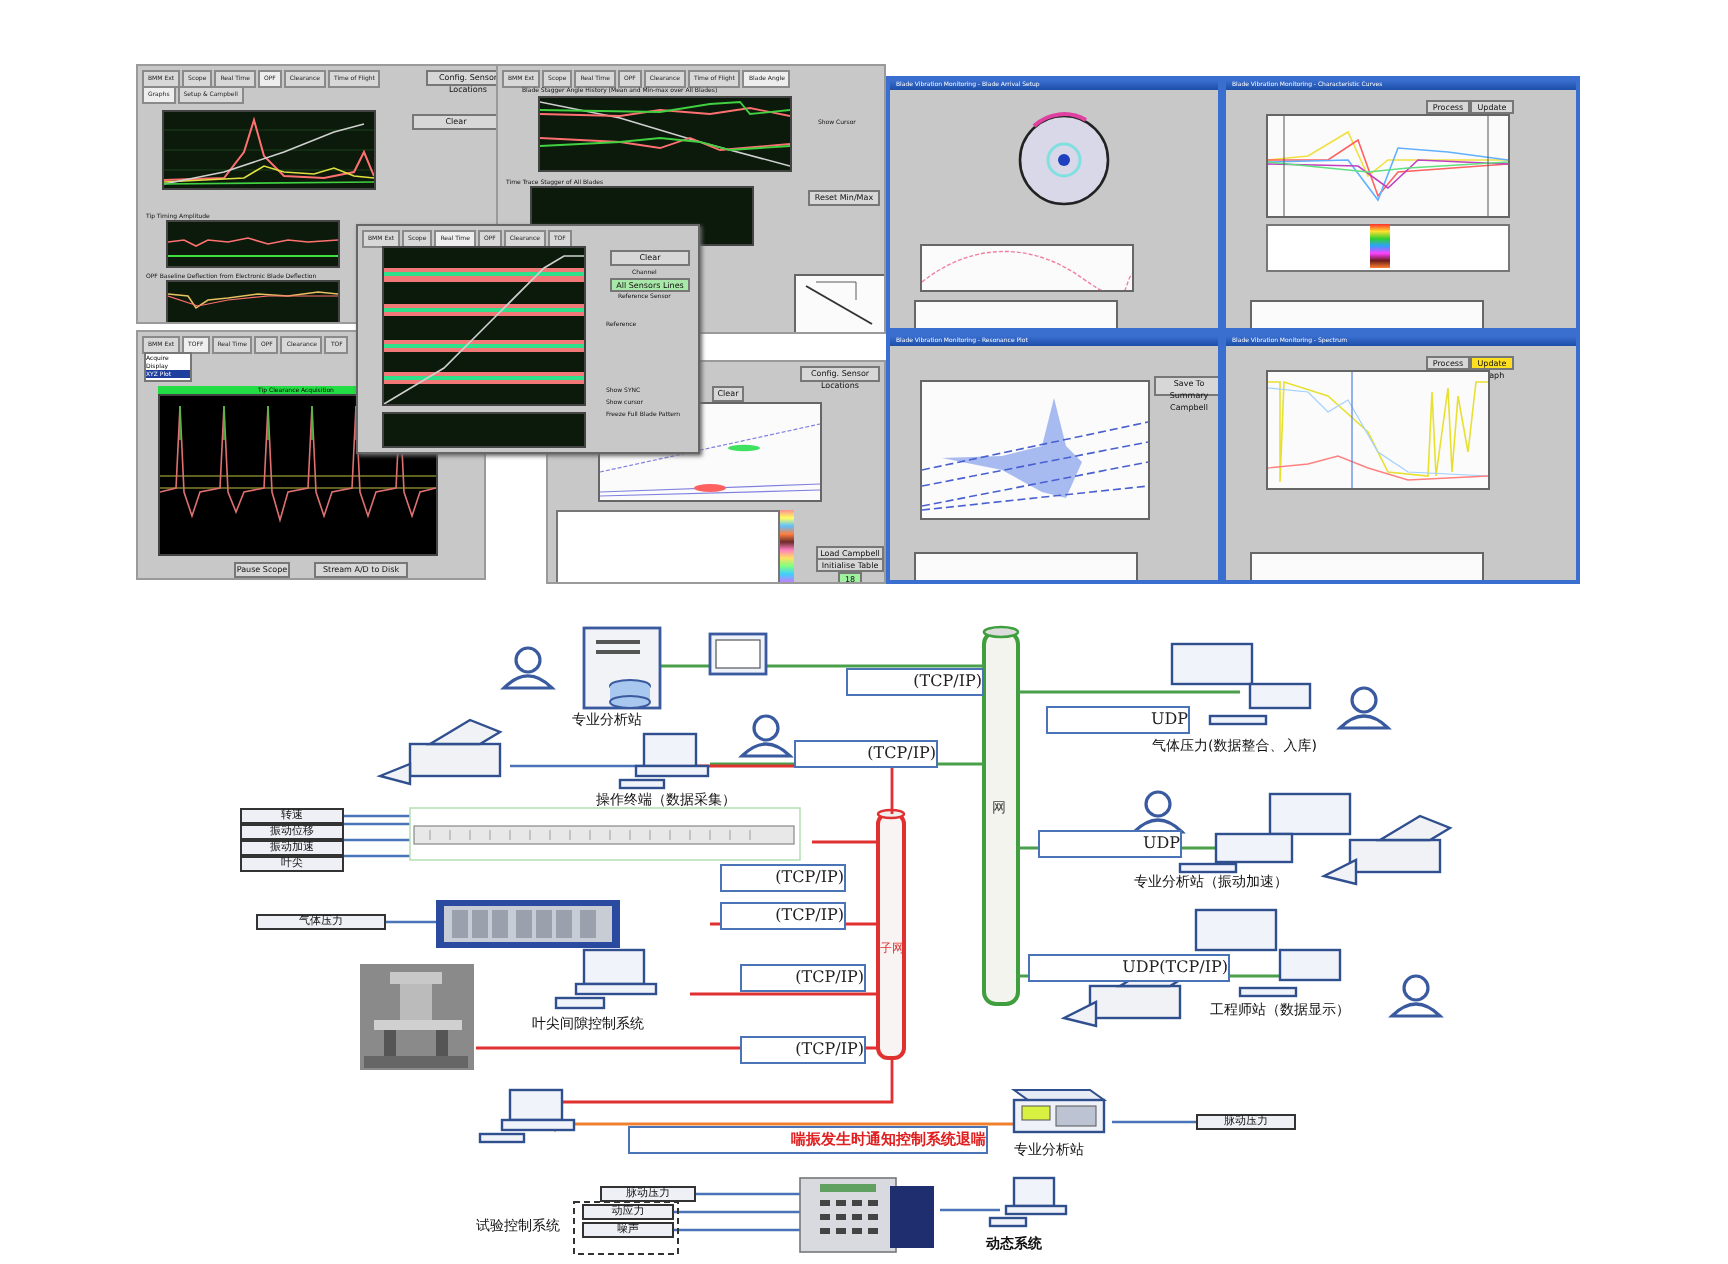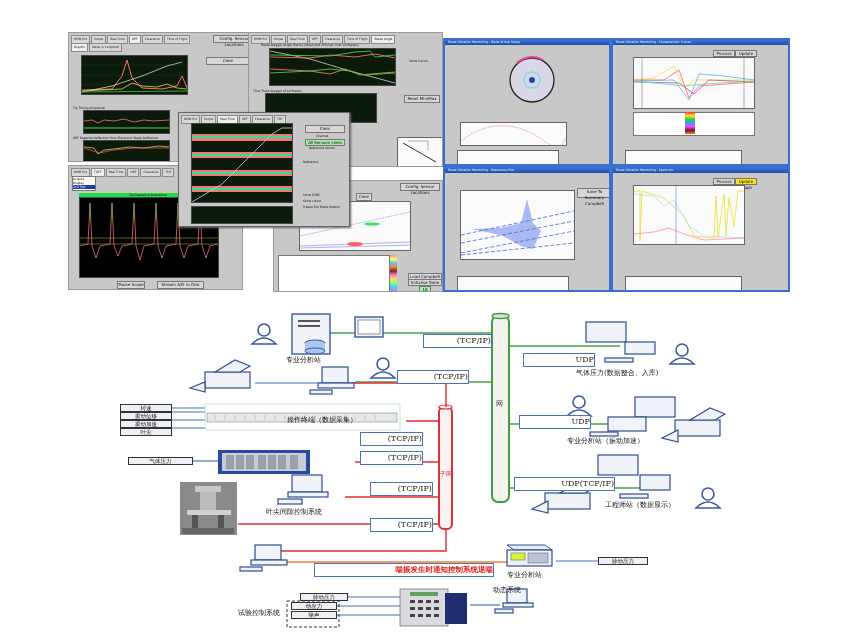--- a/index.html
+++ b/index.html
@@ -461,28 +461,28 @@
 <div class="tcp" style="left:360px;top:432px;width:63px;">(TCP/IP)</div>
 <div class="tcp" style="left:360px;top:451px;width:63px;">(TCP/IP)</div>
 <div class="tcp" style="left:370px;top:482px;width:63px;">(TCP/IP)</div>
 <div class="tcp" style="left:370px;top:518px;width:63px;">(TCP/IP)</div>
 <div class="tcp" style="left:523px;top:353px;width:72px;">UDP</div>
 <div class="tcp" style="left:519px;top:415px;width:72px;">UDP</div>
 <div class="tcp" style="left:514px;top:477px;width:101px;">UDP(TCP/IP)</div>
 <div class="tcp" style="left:314px;top:563px;width:180px;color:#e02020;font-family:Liberation Sans, sans-serif;font-size:7.5px;font-weight:bold;">喘振发生时通知控制系统退喘</div>
 
 <span class="label" style="left:286px;top:355px;">专业分析站</span>
-<span class="label" style="left:287px;top:395px;margin-top:20px;">操作终端（数据采集）</span>
+<span class="label" style="left:298px;top:395px;">操作终端（数据采集）</span>
 <span class="label" style="left:576px;top:368px;">气体压力(数据整合、入库)</span>
 <span class="label" style="left:567px;top:436px;">专业分析站（振动加速）</span>
 <span class="label" style="left:605px;top:500px;">工程师站（数据显示）</span>
 <span class="label" style="left:266px;top:507px;">叶尖间隙控制系统</span>
 <span class="label" style="left:238px;top:576px;margin-top:32px;">试验控制系统</span>
 <span class="label" style="left:507px;top:570px;">专业分析站</span>
-<span class="label" style="left:493px;top:585px;">动态系统</span>
+<span class="label" style="left:493px;top:617px;font-weight:bold;">动态系统</span>
 
 <div class="srcbox" style="left:120px;top:404px;width:52px;">转速</div>
 <div class="srcbox" style="left:120px;top:412px;width:52px;">振动位移</div>
 <div class="srcbox" style="left:120px;top:420px;width:52px;">振动加速</div>
 <div class="srcbox" style="left:120px;top:428px;width:52px;">叶尖</div>
 <div class="srcbox" style="left:128px;top:457px;width:65px;">气体压力</div>
 <div class="srcbox" style="left:598px;top:557px;width:50px;">脉动压力</div>
 <div class="srcbox" style="left:300px;top:593px;width:48px;">脉动压力</div>
 <div class="srcbox" style="left:291px;top:602px;width:46px;">动应力</div>
 <div class="srcbox" style="left:291px;top:611px;width:46px;">噪声</div>

